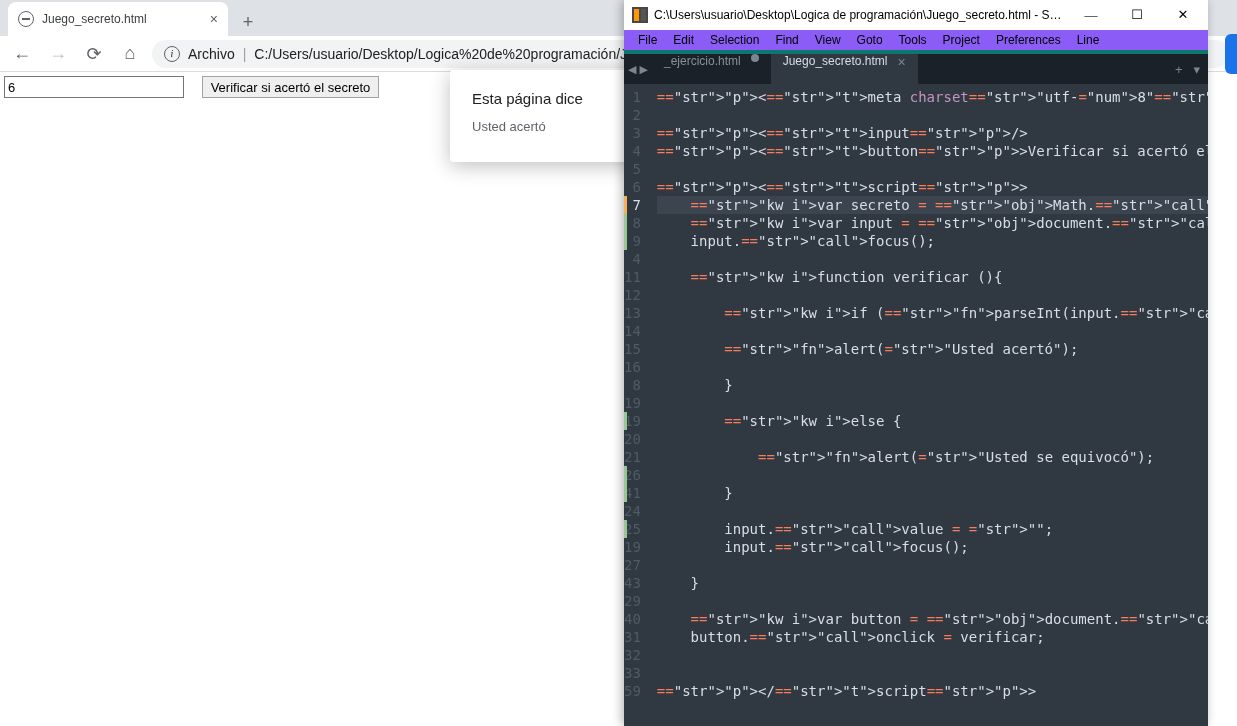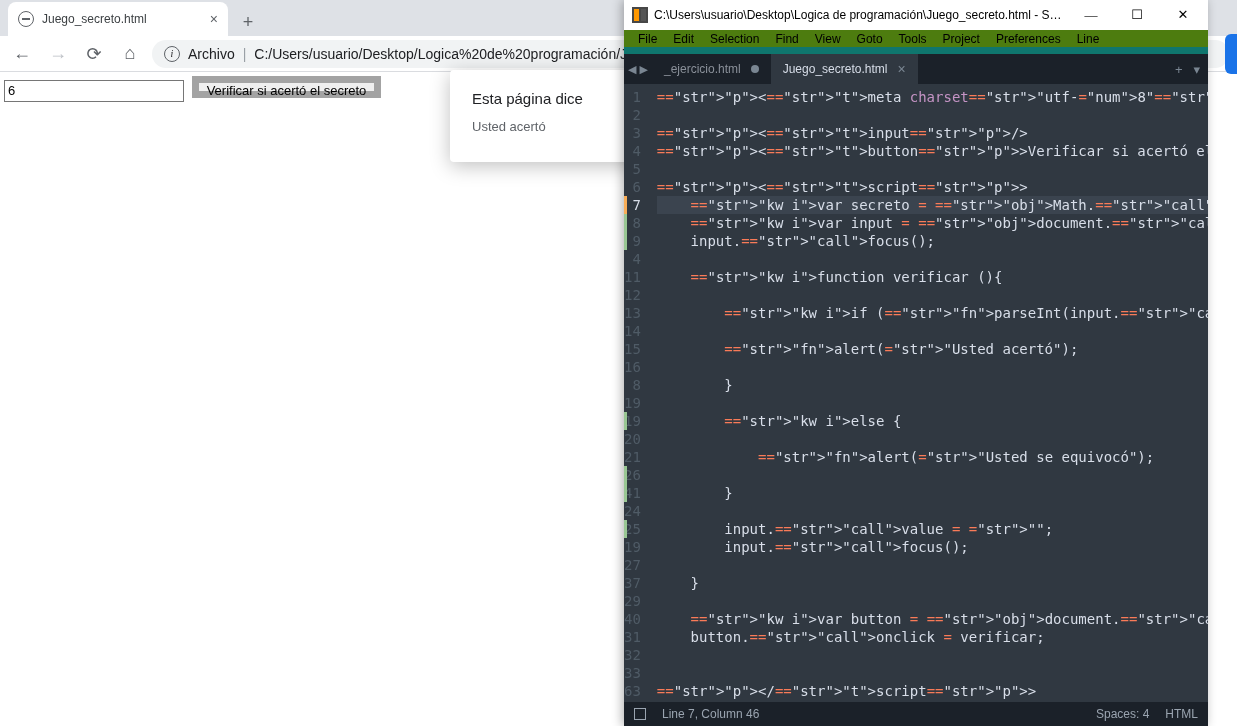--- a/index.html
+++ b/index.html
@@ -15,43 +15,43 @@
 
   .chrome-toolbar { height: 36px; background:#fff; border-bottom:1px solid #dadce0; display:flex; align-items:center; padding:0 8px; gap:8px; }
   .nav-btn { width:28px; height:28px; display:flex; align-items:center; justify-content:center; color:#5f6368; font-size:18px; }
   .nav-btn.disabled { color:#bdc1c6; }
   .omnibox { flex:1; height:28px; background:#f1f3f4; border-radius:14px; display:flex; align-items:center; padding:0 12px; gap:8px; font-size:14px; color:#202124; }
   .omnibox .info { width:16px; height:16px; border:1.5px solid #5f6368; border-radius:50%; display:flex; align-items:center; justify-content:center; font-size:10px; font-family:serif; font-style:italic; }
   .omnibox .sep { color:#9aa0a6; }
 
   .page-body { position:relative; padding:4px; }
   .page-body input[type=text] { width:180px; height:22px; border:1px solid #767676; font-size:13px; padding:0 3px; }
-  .page-body button { height:22px; border:7px solid #a3a3a3; background:#efefef; font-size:13px; padding:0 8px; margin-left:4px; }
+  .page-body button { height:22px; border:1px solid #a3a3a3; background:#efefef; font-size:13px; padding:0 8px; margin-left:14px; }
 
   
   .alert { position:absolute; left:450px; top:70px; width:460px; background:#fff; border-radius:4px; box-shadow:0 4px 20px rgba(0,0,0,0.25); padding:20px 22px 28px 22px; z-index:10; }
   .alert-title { font-size:15px; color:#202124; margin-bottom:12px; }
   .alert-msg { font-size:13px; color:#5f6368; }
 
   
   .sublime { position:absolute; left:624px; top:0; width:584px; height:726px; background:#303841; z-index:20; display:flex; flex-direction:column; box-shadow:-2px 0 10px rgba(0,0,0,0.3); }
   .titlebar { height:30px; background:#fff; display:flex; align-items:center; padding:0 2px 0 8px; font-size:12px; color:#000; }
   .tb-icon { width:16px; height:16px; background:#474747; position:relative; margin-right:6px; }
   .tb-icon::before { content:''; position:absolute; left:2px; top:2px; width:5px; height:12px; background:#ff9800; }
   .tb-icon::after { content:''; position:absolute; right:2px; top:2px; width:5px; height:12px; background:#555; }
   .tb-title { flex:1; overflow:hidden; text-overflow:ellipsis; white-space:nowrap; }
   .tb-controls { display:flex; }
   .tb-btn { width:46px; height:30px; display:flex; align-items:center; justify-content:center; font-size:13px; font-family:"Segoe UI Symbol"; }
 
-  .menubar { height:24px; background:#4d7c0f; display:flex; align-items:center; padding:0 6px; font-size:12px; color:#000; border-bottom:7px solid #0f766e; }
+  .menubar { height:24px; background:#8b5cf6; display:flex; align-items:center; padding:0 6px; font-size:12px; color:#000; border-bottom:4px solid #0f766e; }
   .menubar span { padding:0 8px; }
 
   .tabrow { height:30px; background:#1b2129; display:flex; align-items:stretch; }
   .tab-arrows { display:flex; align-items:center; padding:0 4px; color:#7a8692; font-size:11px; }
-  .s-tab { display:flex; align-items:center; padding:0 12px; gap:10px; color:#8a9099; font-size:12px; position:relative; }
+  .s-tab { display:flex; align-items:flex-start; padding:0 12px; gap:10px; color:#8a9099; font-size:12px; position:relative; }
   .s-tab.active { background:#303841; color:#d8dee9; }
   .s-tab .dot { width:8px; height:8px; border-radius:50%; background:#7a8692; }
   .s-tab .x { color:#7a8692; font-size:14px; }
   .tabrow .spacer { flex:1; }
   .tabrow .endicons { display:flex; align-items:center; padding:0 8px; gap:8px; color:#7a8692; font-size:13px; }
 
   .editor-wrap { flex:1; display:flex; overflow:hidden; position:relative; }
   .gutter { width:48px; background:#303841; text-align:right; padding:4px 10px 0 0; font-family:Consolas,monospace; font-size:14px; color:#4f5b66; line-height:18px; position:relative; }
   .gutter .ln { height:18px; }
   .gutter .ln.active { color:#d8dee9; }
@@ -172,39 +172,32 @@
         <div class="ln">19</div>
         <div class="ln">19</div>
         <div class="ln">20</div>
         <div class="ln">21</div>
         <div class="ln">26</div>
         <div class="ln">41</div>
         <div class="ln">24</div>
         <div class="ln">25</div>
         <div class="ln">19</div>
         <div class="ln">27</div>
-        <div class="ln">37</div>
+        <div class="ln">43</div>
         <div class="ln">29</div>
         <div class="ln">40</div>
         <div class="ln">31</div>
         <div class="ln">32</div>
         <div class="ln">33</div>
-        <div class="ln">63</div>
+        <div class="ln">59</div>
         <div class="mark-orange" style="top: 112px;"></div>
         <div class="mark-green" style="top: 130px;"></div>
         <div class="mark-green" style="top: 148px;"></div>
         <div class="mark-green" style="top: 328px;"></div>
         <div class="mark-green" style="top: 382px;"></div>
         <div class="mark-green" style="top: 400px;"></div>
         <div class="mark-green" style="top: 436px;"></div>
       </div>
     <div class="code" id="code"><div class="line"><span class<span="" class="op">=</span><span class<span="" class="op">=</span>"str"&gt;"p"&gt;&lt;<span class<span="" class="op">=</span><span class<span="" class="op">=</span>"str"&gt;"t"&gt;meta <span class="attr">charset</span><span class="op">=</span><span class<span="" class="op">=</span>"str"&gt;"utf-<span class<span="" class="op">=</span>"num"&gt;8"<span class<span="" class="op">=</span><span class<span="" class="op">=</span>"str"&gt;"p"&gt;&gt;</div><div class="line">&nbsp;</div><div class="line"><span class<span="" class="op">=</span><span class<span="" class="op">=</span>"str"&gt;"p"&gt;&lt;<span class<span="" class="op">=</span><span class<span="" class="op">=</span>"str"&gt;"t"&gt;input<span class<span="" class="op">=</span><span class<span="" class="op">=</span>"str"&gt;"p"&gt;/&gt;</div><div class="line"><span class<span="" class="op">=</span><span class<span="" class="op">=</span>"str"&gt;"p"&gt;&lt;<span class<span="" class="op">=</span><span class<span="" class="op">=</span>"str"&gt;"t"&gt;button<span class<span="" class="op">=</span><span class<span="" class="op">=</span>"str"&gt;"p"&gt;&gt;Verificar si acertó el secreto"str"&gt;"p"&gt;&lt;/"str"&gt;"t"&gt;button"str"&gt;"p"&gt;&gt;</div><div class="line">&nbsp;</div><div class="line"><span class<span="" class="op">=</span><span class<span="" class="op">=</span>"str"&gt;"p"&gt;&lt;<span class<span="" class="op">=</span><span class<span="" class="op">=</span>"str"&gt;"t"&gt;script<span class<span="" class="op">=</span><span class<span="" class="op">=</span>"str"&gt;"p"&gt;&gt;</div><div class="line hl-line">    <span class<span="" class="op">=</span><span class<span="" class="op">=</span>"str"&gt;"kw i"&gt;var secreto <span class="op">=</span> <span class<span="" class="op">=</span><span class<span="" class="op">=</span>"str"&gt;"obj"&gt;Math.<span class<span="" class="op">=</span><span class<span="" class="op">=</span>"str"&gt;"call"&gt;round("str"&gt;"obj"&gt;Math."str"&gt;"call"&gt;random()"num"&gt;10);</div><div class="line">    <span class<span="" class="op">=</span><span class<span="" class="op">=</span>"str"&gt;"kw i"&gt;var input <span class="op">=</span> <span class<span="" class="op">=</span><span class<span="" class="op">=</span>"str"&gt;"obj"&gt;document.<span class<span="" class="op">=</span><span class<span="" class="op">=</span>"str"&gt;"call"&gt;querySelector("str"&gt;"input");</div><div class="line">    input.<span class<span="" class="op">=</span><span class<span="" class="op">=</span>"str"&gt;"call"&gt;focus();</div><div class="line">&nbsp;</div><div class="line">    <span class<span="" class="op">=</span><span class<span="" class="op">=</span>"str"&gt;"kw i"&gt;function verificar (){</div><div class="line">&nbsp;</div><div class="line">        <span class<span="" class="op">=</span><span class<span="" class="op">=</span>"str"&gt;"kw i"&gt;if (<span class<span="" class="op">=</span><span class<span="" class="op">=</span>"str"&gt;"fn"&gt;parseInt(input.<span class<span="" class="op">=</span><span class<span="" class="op">=</span>"str"&gt;"call"&gt;value)  secreto) {</div><div class="line">&nbsp;</div><div class="line">        <span class<span="" class="op">=</span><span class<span="" class="op">=</span>"str"&gt;"fn"&gt;alert(<span class<span="" class="op">=</span>"str"&gt;"Usted acertó");</div><div class="line">&nbsp;</div><div class="line">        }</div><div class="line">&nbsp;</div><div class="line">        <span class<span="" class="op">=</span><span class<span="" class="op">=</span>"str"&gt;"kw i"&gt;else {</div><div class="line">&nbsp;</div><div class="line">            <span class<span="" class="op">=</span><span class<span="" class="op">=</span>"str"&gt;"fn"&gt;alert(<span class<span="" class="op">=</span>"str"&gt;"Usted se equivocó");</div><div class="line">&nbsp;</div><div class="line">        }</div><div class="line">&nbsp;</div><div class="line">        input.<span class<span="" class="op">=</span><span class<span="" class="op">=</span>"str"&gt;"call"&gt;value <span class="op">=</span> <span class<span="" class="op">=</span>"str"&gt;"";</div><div class="line">        input.<span class<span="" class="op">=</span><span class<span="" class="op">=</span>"str"&gt;"call"&gt;focus();</div><div class="line">&nbsp;</div><div class="line">    }</div><div class="line">&nbsp;</div><div class="line">    <span class<span="" class="op">=</span><span class<span="" class="op">=</span>"str"&gt;"kw i"&gt;var button <span class="op">=</span> <span class<span="" class="op">=</span><span class<span="" class="op">=</span>"str"&gt;"obj"&gt;document.<span class<span="" class="op">=</span><span class<span="" class="op">=</span>"str"&gt;"call"&gt;querySelector("str"&gt;"button");</div><div class="line">    button.<span class<span="" class="op">=</span><span class<span="" class="op">=</span>"str"&gt;"call"&gt;onclick <span class="op">=</span> verificar;</div><div class="line">&nbsp;</div><div class="line">&nbsp;</div><div class="line"><span class<span="" class="op">=</span><span class<span="" class="op">=</span>"str"&gt;"p"&gt;&lt;/<span class<span="" class="op">=</span><span class<span="" class="op">=</span>"str"&gt;"t"&gt;script<span class<span="" class="op">=</span><span class<span="" class="op">=</span>"str"&gt;"p"&gt;&gt;</div></div>
     <div class="minimap" id="minimap"></div>
   </div>
 
-  <div class="statusbar">
-    <span class="sq"></span>
-    <span>Line 7, Column 46</span>
-    <span class="spacer"></span>
-    <span>Spaces: 4</span>
-    <span>HTML</span>
-  </div>
 </div>
 
 </body></html>

